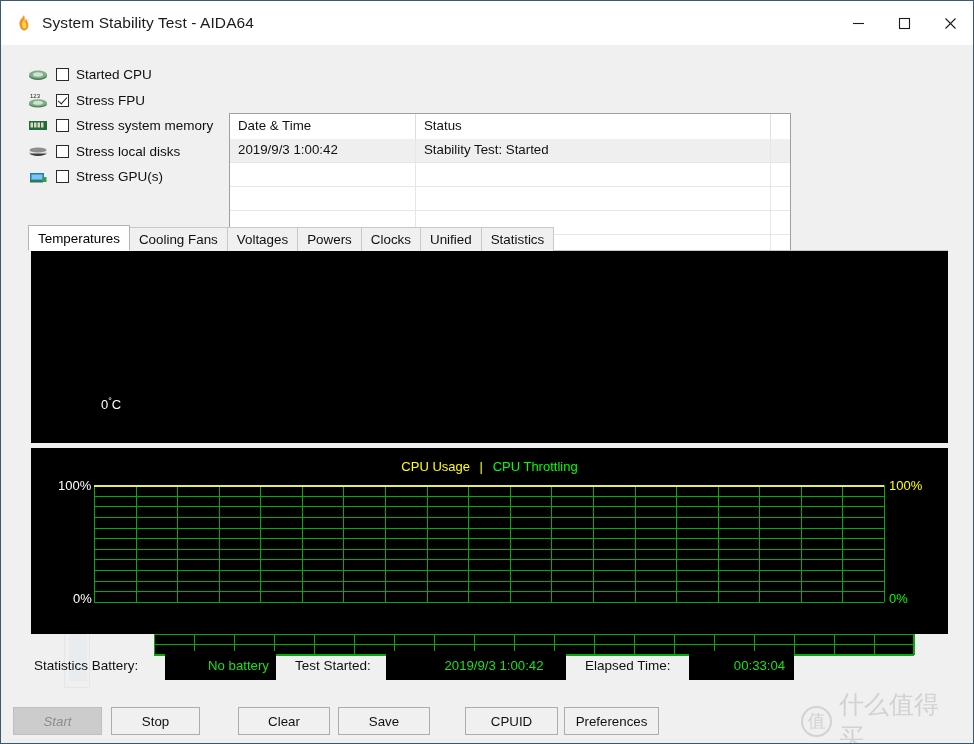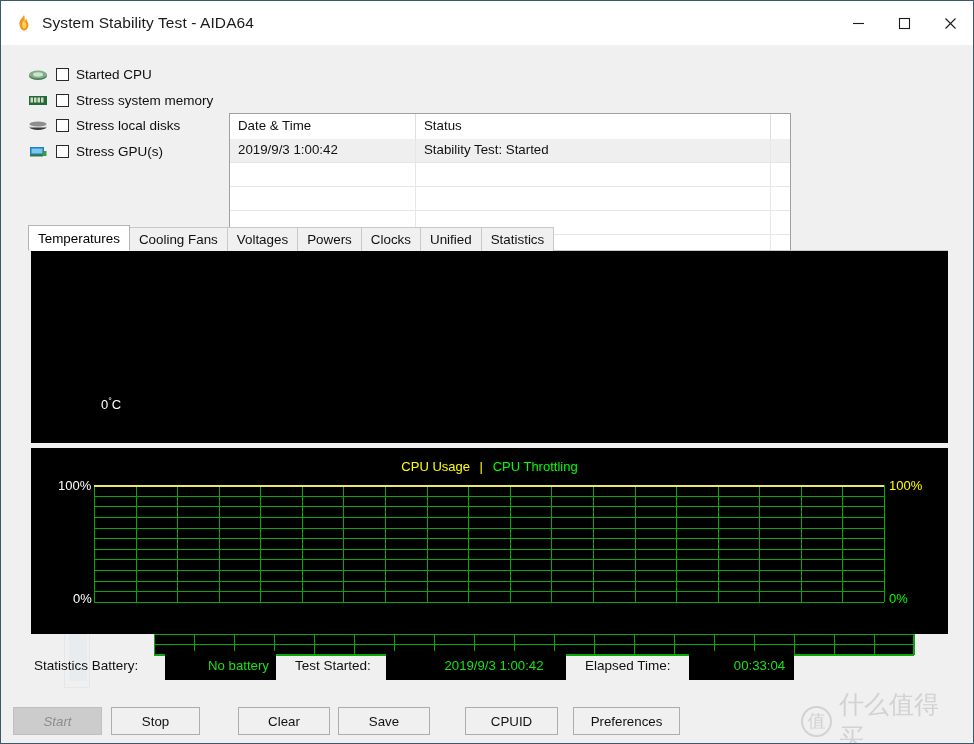--- a/index.html
+++ b/index.html
@@ -204,20 +204,32 @@
           <svg width="22" height="14" viewBox="0 0 22 14">
             <ellipse cx="11" cy="8" rx="9" ry="4" fill="#4a7a55"></ellipse>
             <ellipse cx="11" cy="6.5" rx="9" ry="4" fill="#7fae86"></ellipse>
             <ellipse cx="11" cy="6.5" rx="5" ry="2.2" fill="#cfe2cf"></ellipse>
           </svg>
         </span>
         <span class="cb"></span>
         <span class="stress-label">Started CPU</span>
       </div>
 
+      <div class="stress-row">
+        <span class="sicon">
+          <svg width="22" height="16" viewBox="0 0 22 16">
+            <text x="3" y="6" font-size="6" fill="#222" font-family="Liberation Sans">123</text>
+            <ellipse cx="11" cy="12" rx="9" ry="3.6" fill="#4a7a55"></ellipse>
+            <ellipse cx="11" cy="10.8" rx="9" ry="3.6" fill="#7fae86"></ellipse>
+            <ellipse cx="11" cy="10.8" rx="5" ry="2" fill="#cfe2cf"></ellipse>
+          </svg>
+        </span>
+        <span class="cb checked"></span>
+        <span class="stress-label">Stress FPU</span>
+      </div>
 
 
       <div class="stress-row">
         <span class="sicon">
           <svg width="22" height="13" viewBox="0 0 22 13">
             <rect x="2" y="2" width="18" height="9" fill="#1f6b3a"></rect>
             <rect x="3.5" y="3.5" width="2.5" height="5" fill="#d8d8c0"></rect>
             <rect x="7" y="3.5" width="2.5" height="5" fill="#d8d8c0"></rect>
             <rect x="10.5" y="3.5" width="2.5" height="5" fill="#d8d8c0"></rect>
             <rect x="14" y="3.5" width="2.5" height="5" fill="#d8d8c0"></rect>
@@ -454,21 +466,21 @@
     <div class="st-label" style="left:584px;">Elapsed Time:</div>
     <div class="st-box" style="left:688px; width:105px;">00:33:04</div>
   </div>
 
   <div id="buttonrow">
     <div class="btn disabled" style="left:12px; width:89px;">Start</div>
     <div class="btn" style="left:110px; width:89px;">Stop</div>
     <div class="btn" style="left:237px; width:92px;">Clear</div>
     <div class="btn" style="left:337px; width:92px;">Save</div>
     <div class="btn" style="left:464px; width:93px;">CPUID</div>
-    <div class="btn" style="left:563px; width:107px;margin-left:9px;">Preferences</div>
+    <div class="btn" style="left:563px; width:95px;">Preferences</div>
   </div>
 
   <div id="watermark">
     <span id="wm-circle">值</span>
     <span id="wm-text">什么值得买</span>
   </div>
 
 </div>
 
 </body></html>

